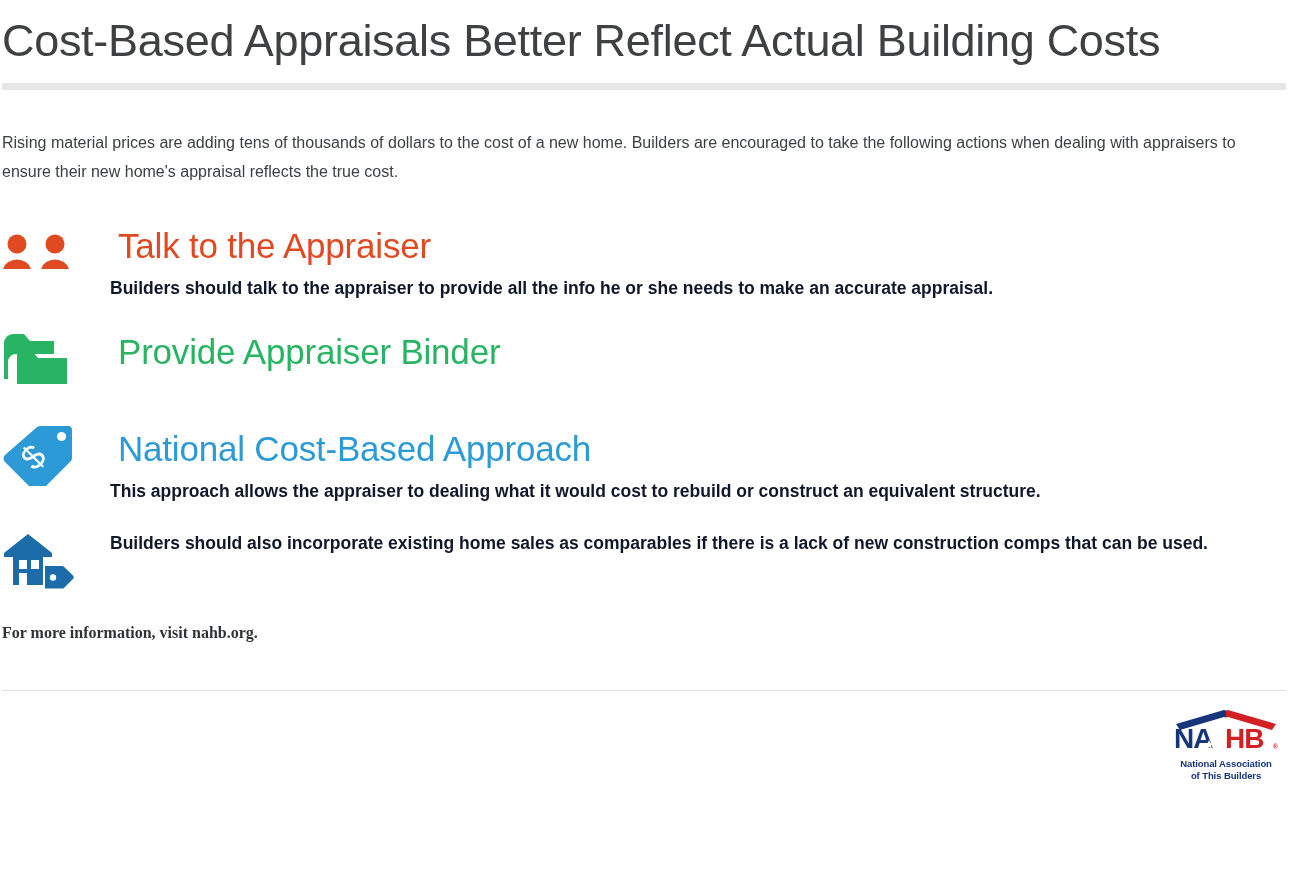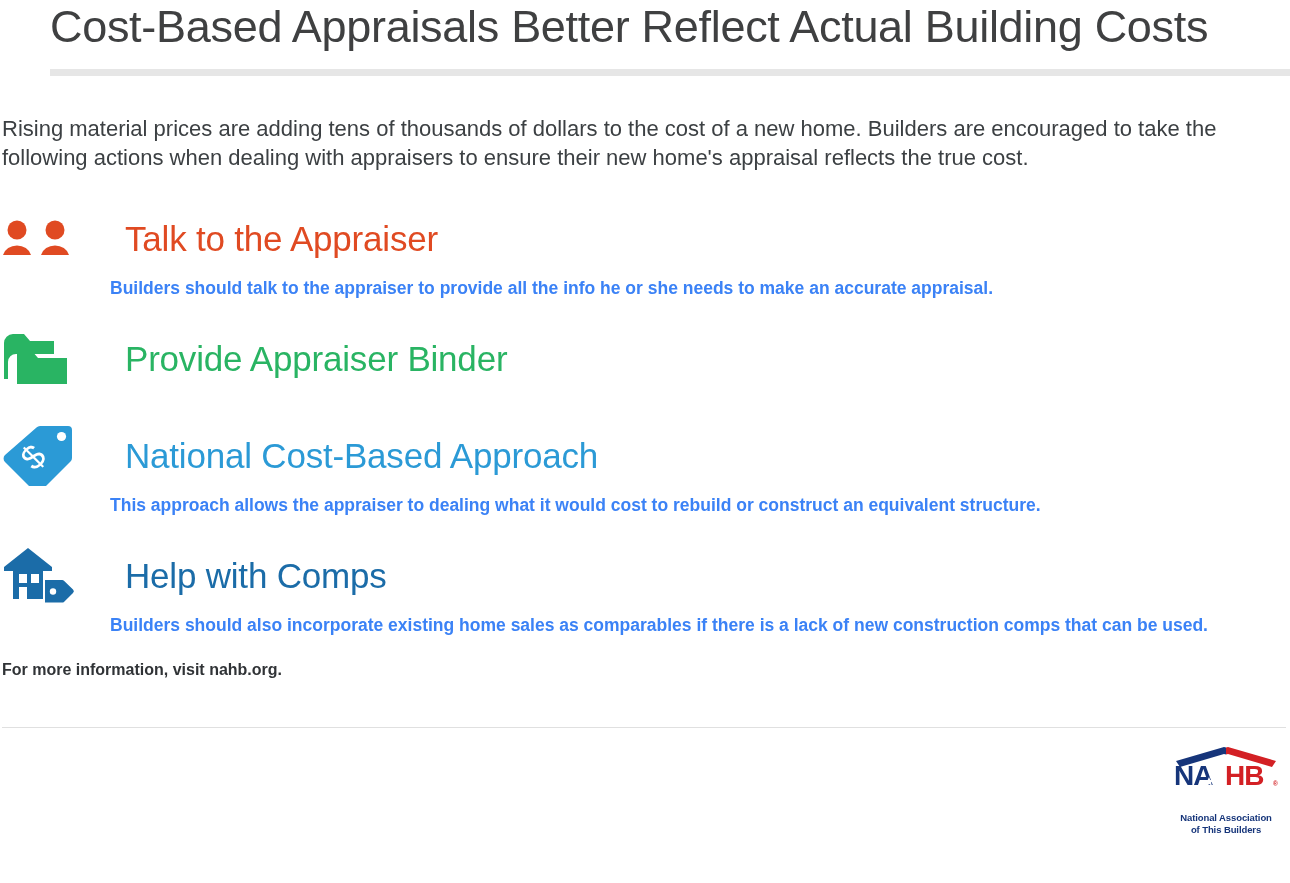--- a/index.html
+++ b/index.html
@@ -20,22 +20,21 @@
   .page {
     position: relative;
     width: 1290px;
     height: 883px;
     box-sizing: border-box;
     padding: 0 4px 0 2px;
   }
 
   
   .header {
-    padding-top: 2px;
-    margin-left: 48px;
+    padding-top: 16px;
   }
   .doc-title {
     font-size: 45px;
     line-height: 49px;
     font-weight: 400;
     color: #3f4041;
     letter-spacing: -0.3px;
     margin: 0;
     max-width: 1180px;
     white-space: pre-line;
@@ -43,21 +42,21 @@
   .title-rule {
     margin-top: 18px;
     height: 7px;
     width: 1284px;
     background: #e6e6e6;
   }
 
   
   .intro {
     margin-top: 38px;
-    font-size: 22px;
+    font-size: 16px;
     line-height: 29px;
     color: #3c4043;
     max-width: 1288px;
   }
 
   
   .items {
     margin-top: 30px;
   }
   .item {
@@ -77,38 +76,39 @@
     box-sizing: border-box;
   }
   .item-body {
     flex: 1 1 auto;
     padding-top: 0;
   }
   .item-heading {
     font-size: 35px;
     line-height: 44px;
     font-weight: 400;
-    margin: 15px;
+    margin: 8px;
     letter-spacing: -0.2px;
   }
   .item-desc {
     font-size: 17.5px;
     line-height: 25px;
     font-weight: 700;
-    color: #3b82f6;
+    color: #0f172a;
     margin-top: 6px;
   }
 
   
   .footer-note {
     margin-top: 20px;
     font-size: 16px;
     line-height: 22px;
     font-weight: 700;
     color: #303336;
+    font-family: Liberation Serif, serif;
   }
   .footer-rule {
     margin-top: 46px;
     height: 1px;
     width: 1284px;
     background: #e0e0e0;
   }
   .footer-logo-row {
     display: flex;
     justify-content: flex-end;
@@ -126,21 +126,21 @@
     width: 108px;
     height: 46px;
   }
   .nahb-tagline {
     text-align: center;
     color: #16357a;
     font-weight: 700;
     font-size: 9.5px;
     line-height: 11.5px;
     letter-spacing: -0.1px;
-    margin-top: 20px;
+    margin-top: 3px;
   }
 </style>
 </head>
 <body>
 
 <div class="page">
 
   <div class="header">
     <h1 class="doc-title">Cost-Based Appraisals Better Reflect Actual Building Costs</h1>
     <div class="title-rule"></div>
@@ -198,21 +198,20 @@
         <svg class="icon-svg" width="74" height="58" viewBox="0 0 74 58" aria-hidden="true">
           <path d="M26 2 L50 21 v4 h-9 v28 h-30 v-28 h-9 v-4 z" fill="#1B6CA8"></path>
           <rect x="17" y="28" width="8" height="9" fill="#ffffff"></rect>
           <rect x="29" y="28" width="8" height="9" fill="#ffffff"></rect>
           <rect x="17" y="41" width="8" height="12" fill="#ffffff"></rect>
           <path d="M43 34 h17 a3 3 0 0 1 2.2 0.9 L71 43.5 a2.5 2.5 0 0 1 0 3.6 l-8.8 8.6 a3 3 0 0 1 -2.2 0.9 h-17 z" fill="#1B6CA8"></path>
           <circle cx="51" cy="45.5" r="3.2" fill="#ffffff"></circle>
         </svg>
       </div>
       <div class="item-body">
-        <div class="item-heading" style="color:#1B6CA8">Help with Comps</div>
         <div class="item-desc">Builders should also incorporate existing home sales as comparables if there is a lack of new construction comps that can be used.</div>
       </div>
     </div>
 
   </div>
 
   <div class="footer-note">For more information, visit nahb.org.</div>
 
   <div class="footer-rule"></div>
 

